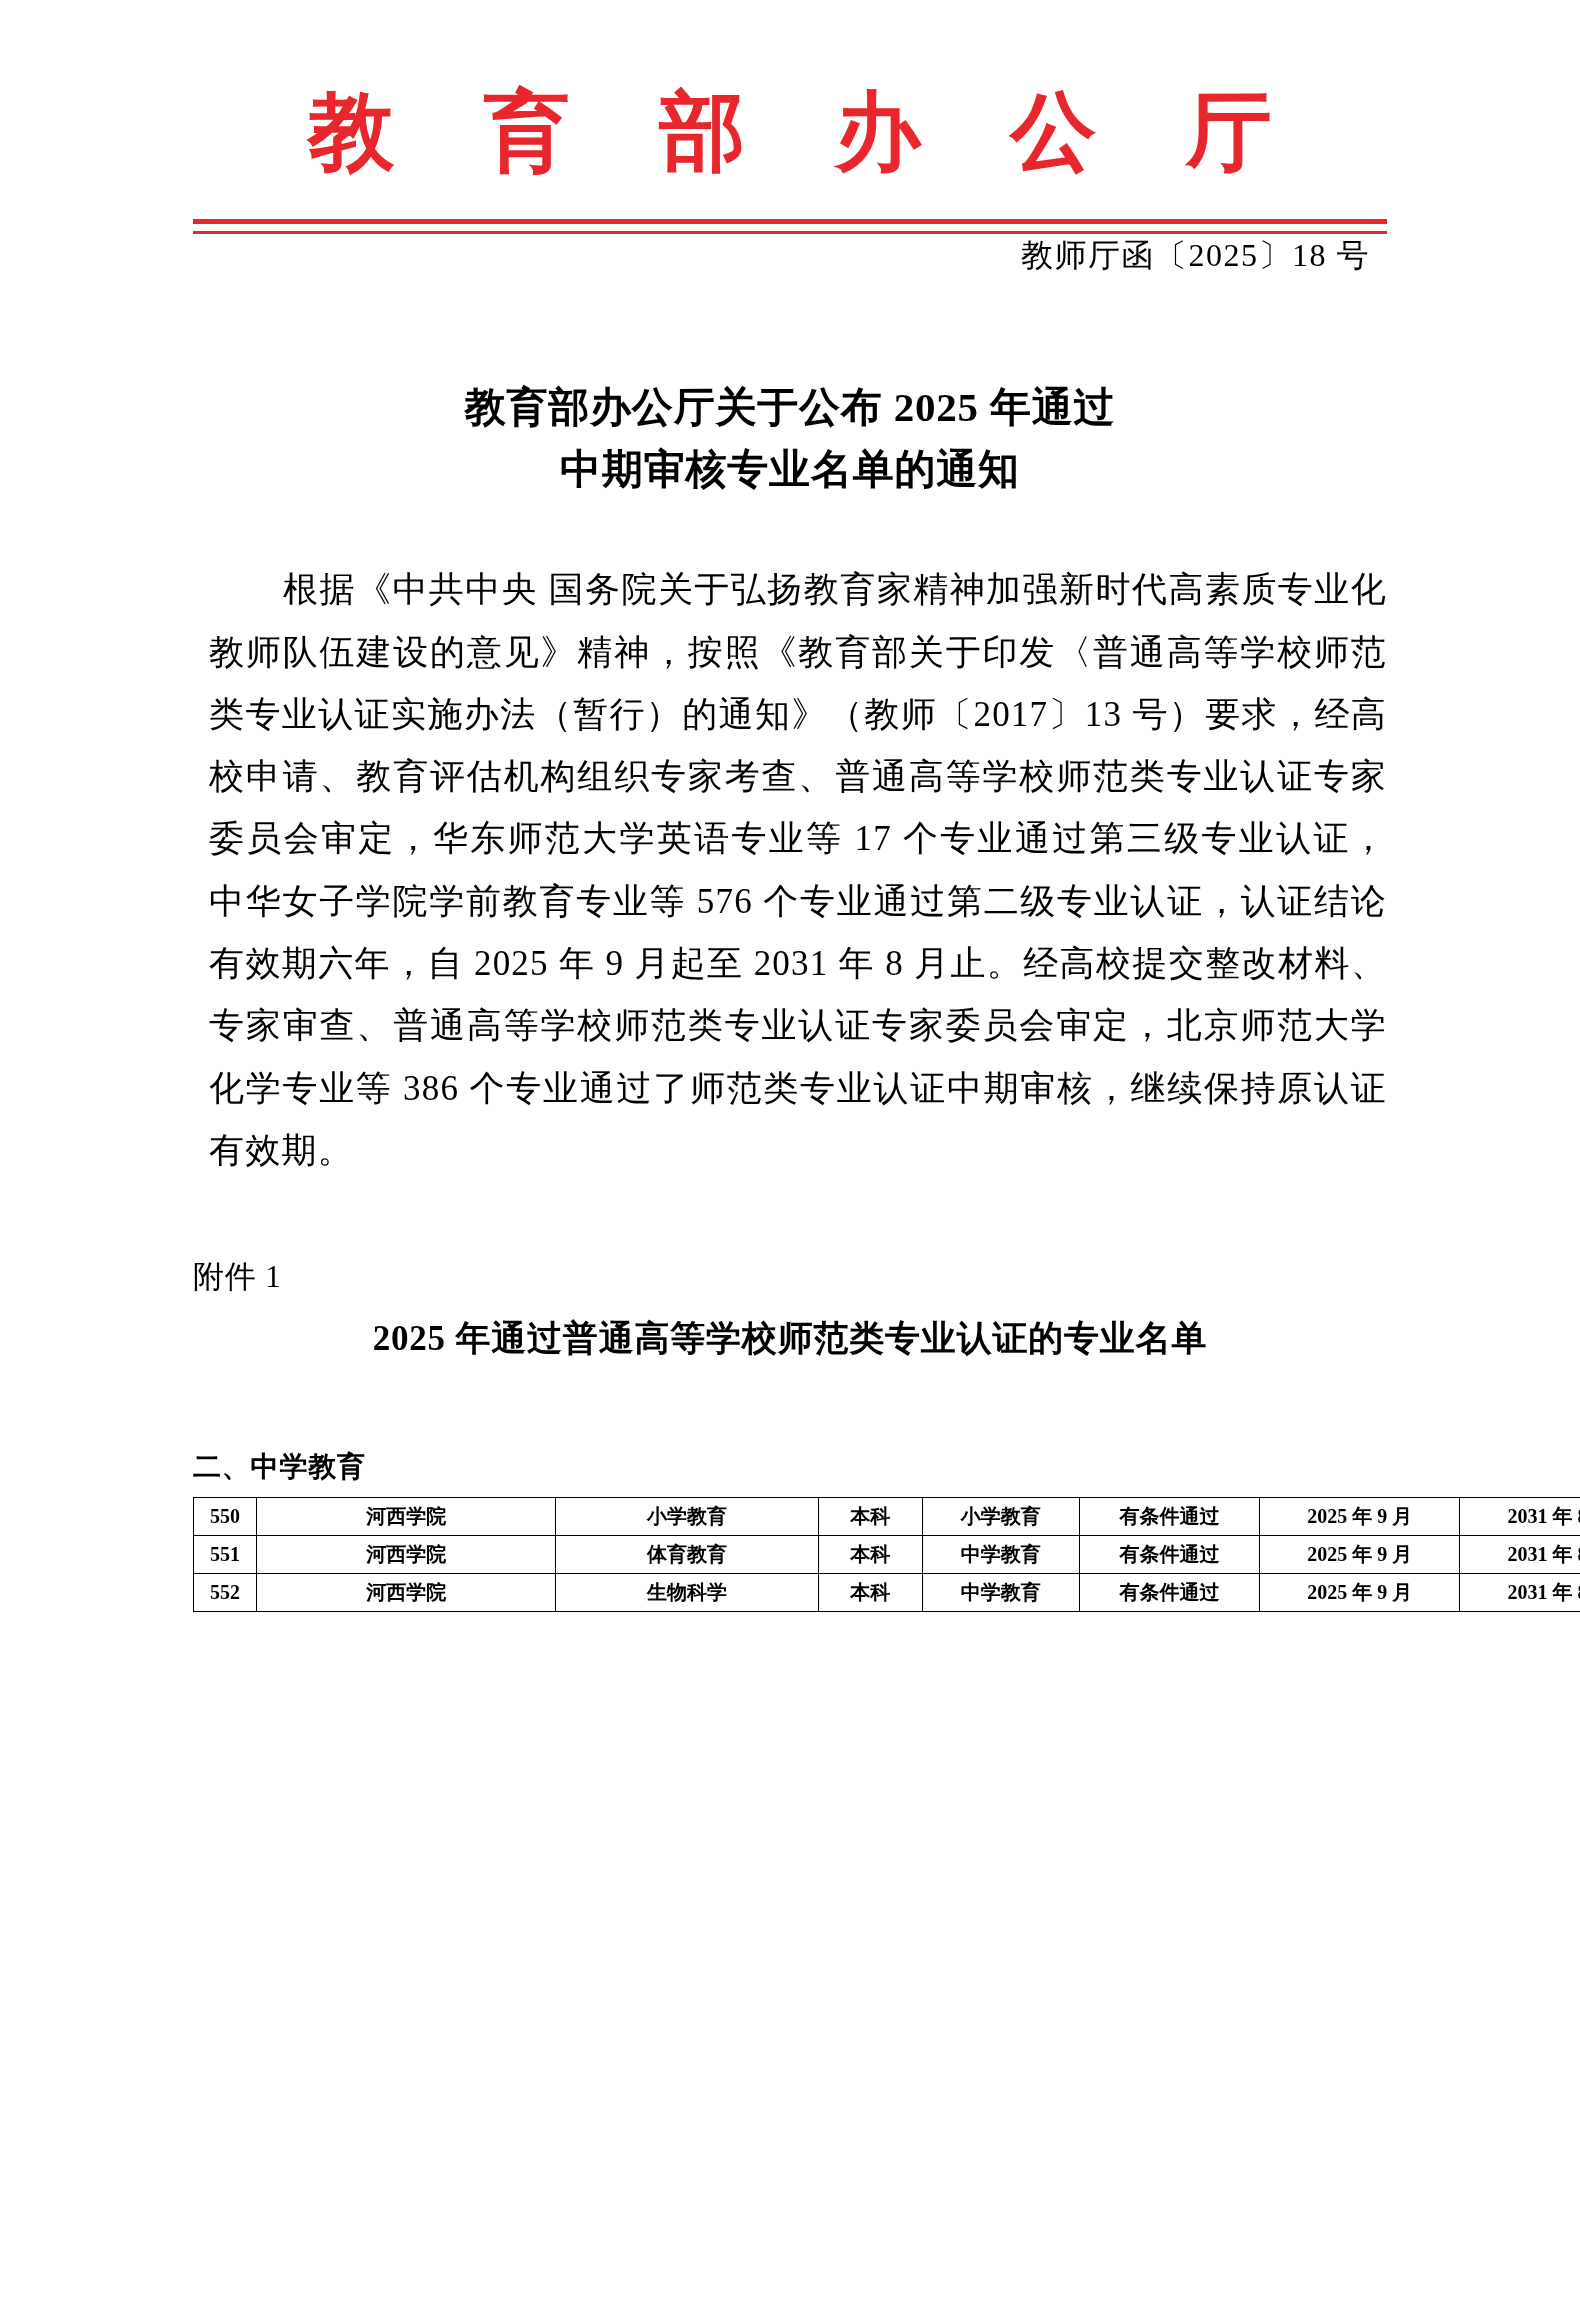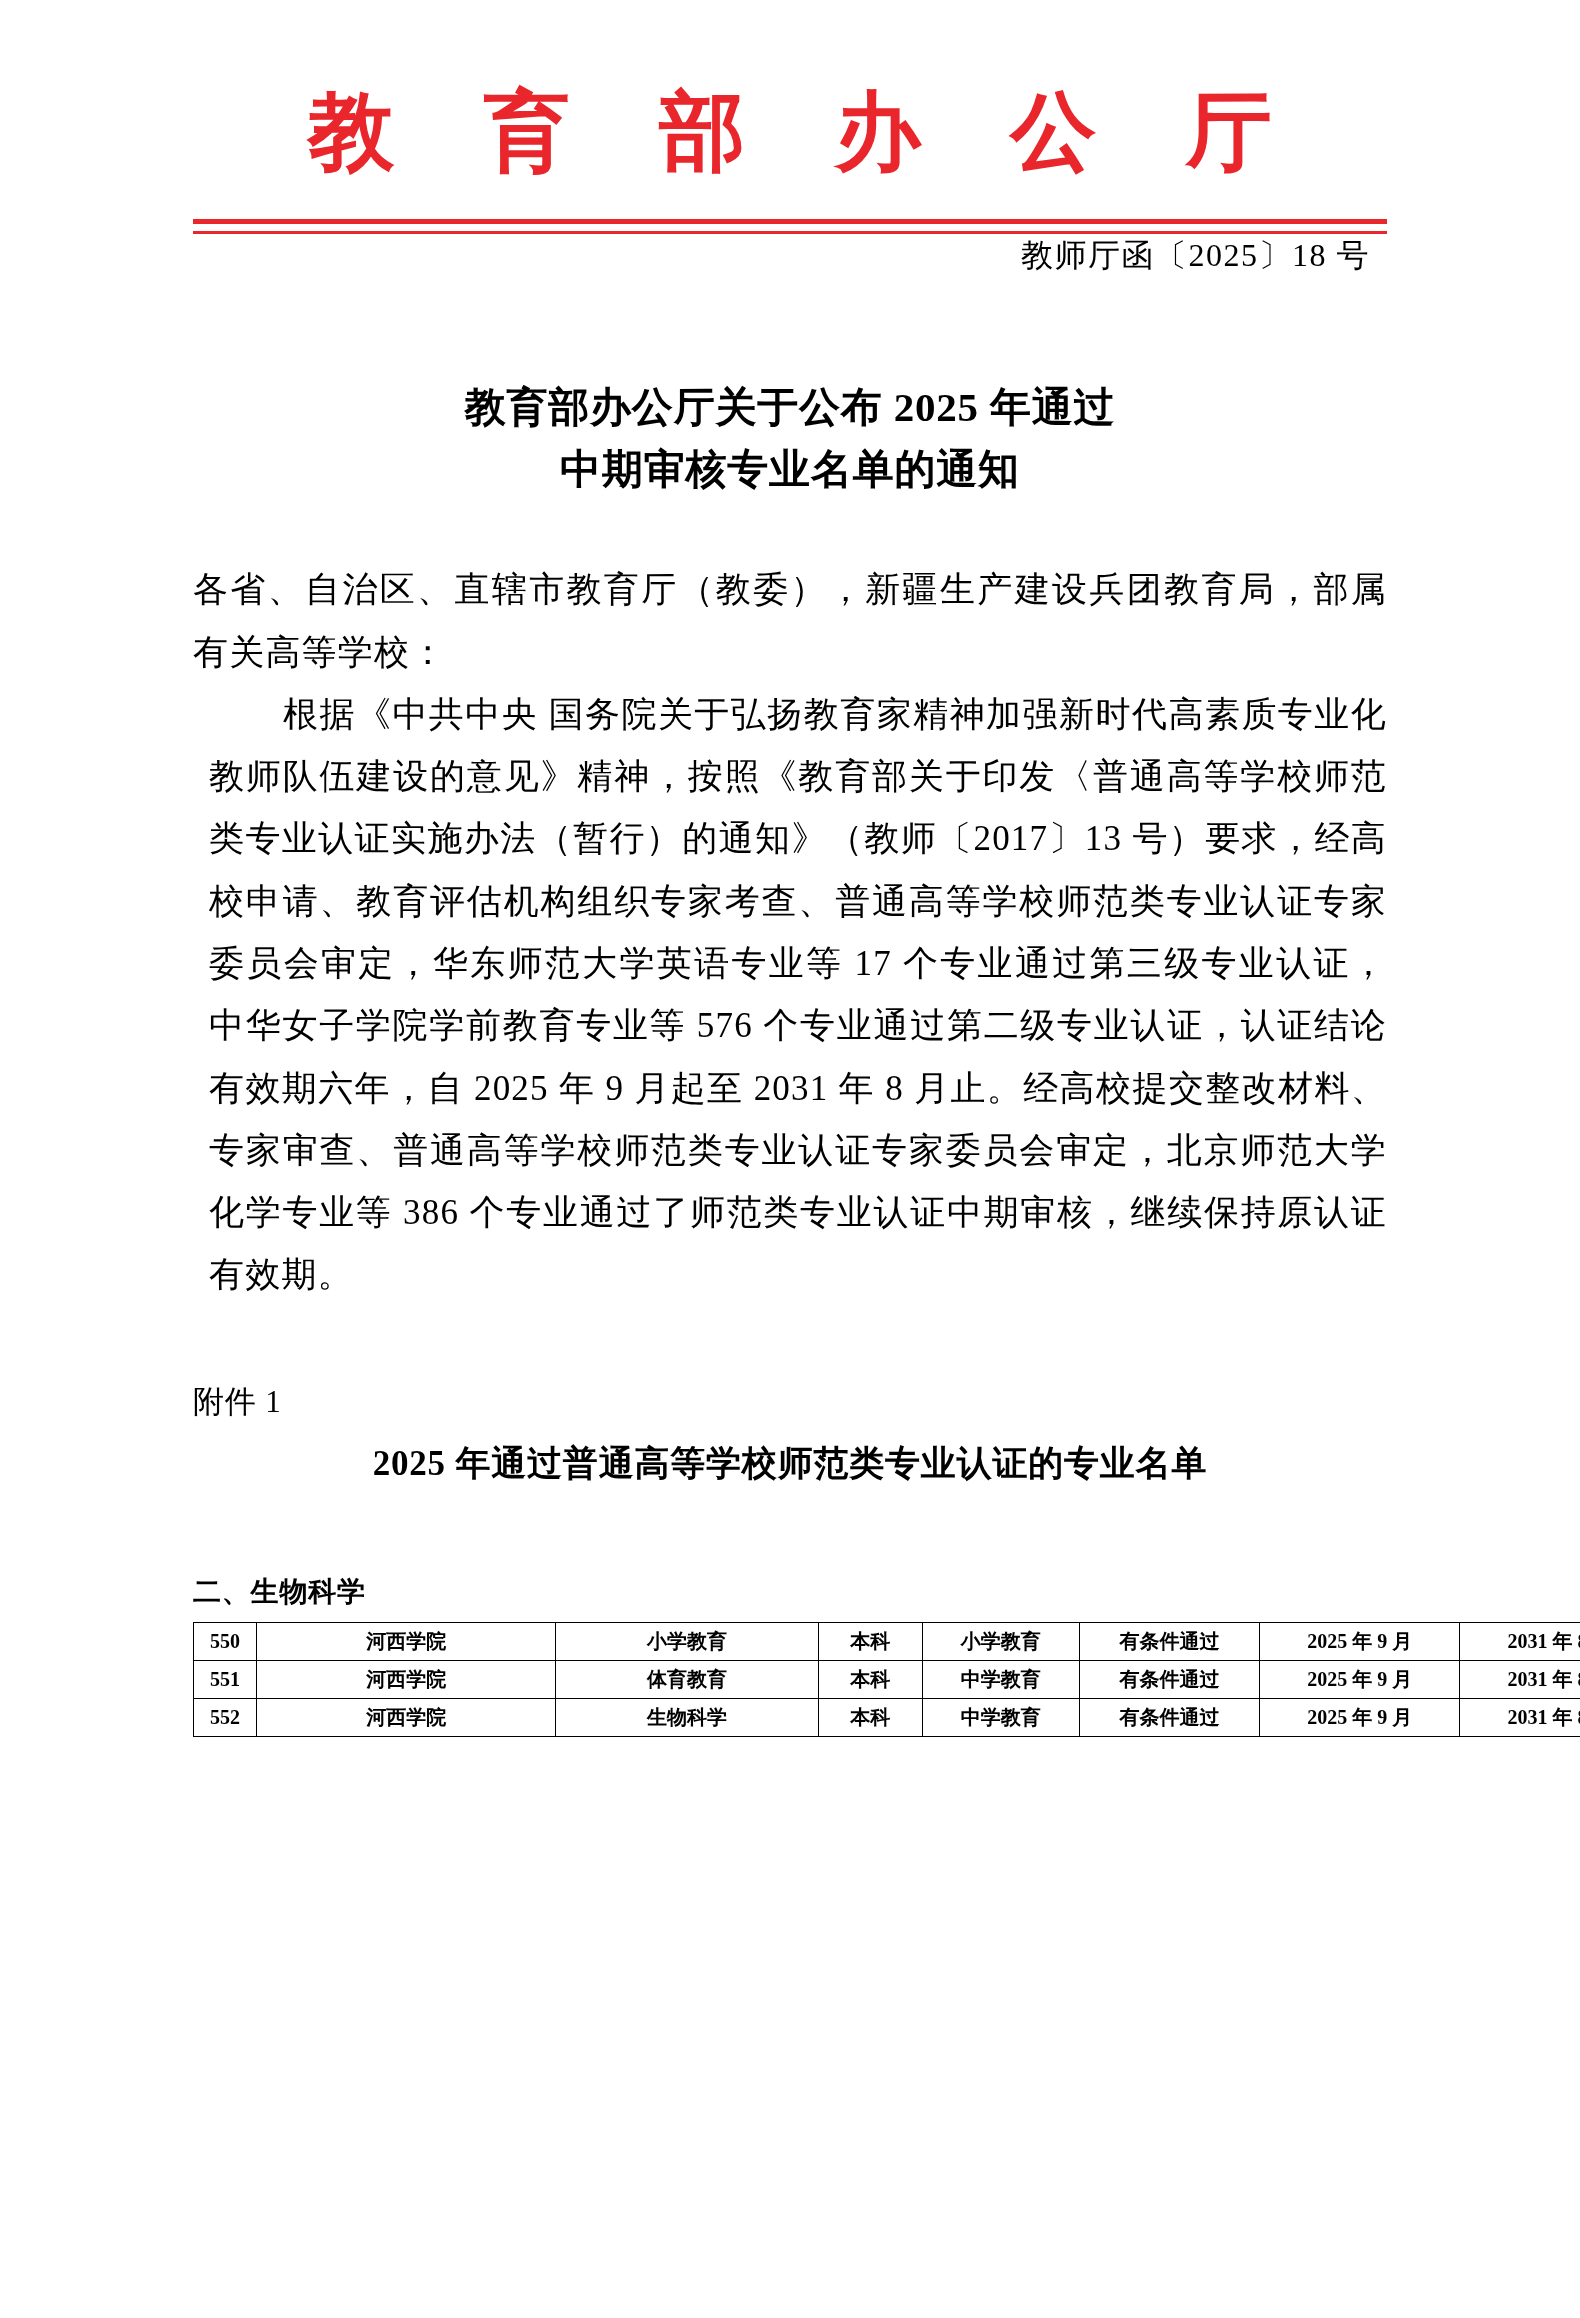--- a/index.html
+++ b/index.html
@@ -153,28 +153,27 @@
   </div>
 
   <div class="doc-number">教师厅函〔2025〕18 号</div>
 
   <div class="title-block">
     <div class="title-line">教育部办公厅关于公布 2025 年通过</div>
     <div class="title-line">中期审核专业名单的通知</div>
   </div>
 
   <div class="body-block">
-    <p class="para">各省、自治区、直辖市教育厅（教委），新疆生产建设兵团教育局，部属有关高等学校：</p>
     <p class="para indent">根据《中共中央 国务院关于弘扬教育家精神加强新时代高素质专业化教师队伍建设的意见》精神，按照《教育部关于印发〈普通高等学校师范类专业认证实施办法（暂行）的通知》（教师〔2017〕13 号）要求，经高校申请、教育评估机构组织专家考查、普通高等学校师范类专业认证专家委员会审定，华东师范大学英语专业等 17 个专业通过第三级专业认证，中华女子学院学前教育专业等 576 个专业通过第二级专业认证，认证结论有效期六年，自 2025 年 9 月起至 2031 年 8 月止。经高校提交整改材料、专家审查、普通高等学校师范类专业认证专家委员会审定，北京师范大学化学专业等 386 个专业通过了师范类专业认证中期审核，继续保持原认证有效期。</p>
   </div>
 
   <div class="attach-label">附件 1</div>
   <div class="attach-title">2025 年通过普通高等学校师范类专业认证的专业名单</div>
 
-  <div class="section-label">二、生物科学</div>
+  <div class="section-label">二、中学教育</div>
 
   <table class="listing">
     <tbody>
       <tr>
         <td class="c0">550</td>
         <td class="c1">河西学院</td>
         <td class="c2">小学教育</td>
         <td class="c3">本科</td>
         <td class="c4">小学教育</td>
         <td class="c5">有条件通过</td>

